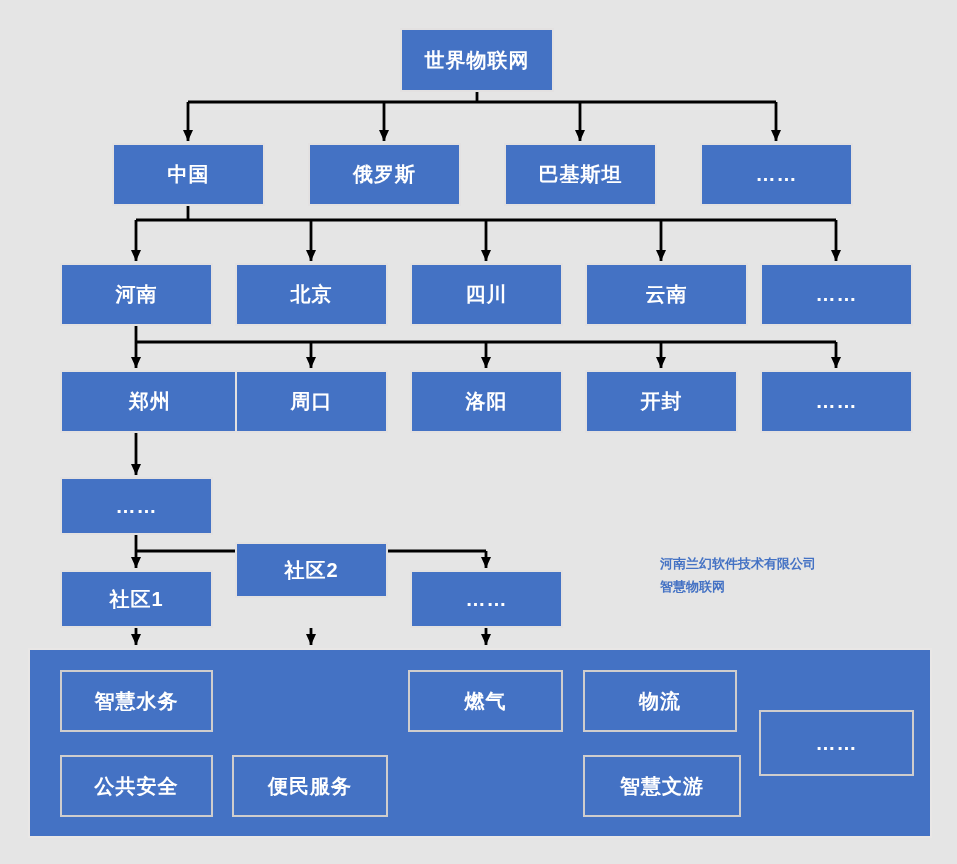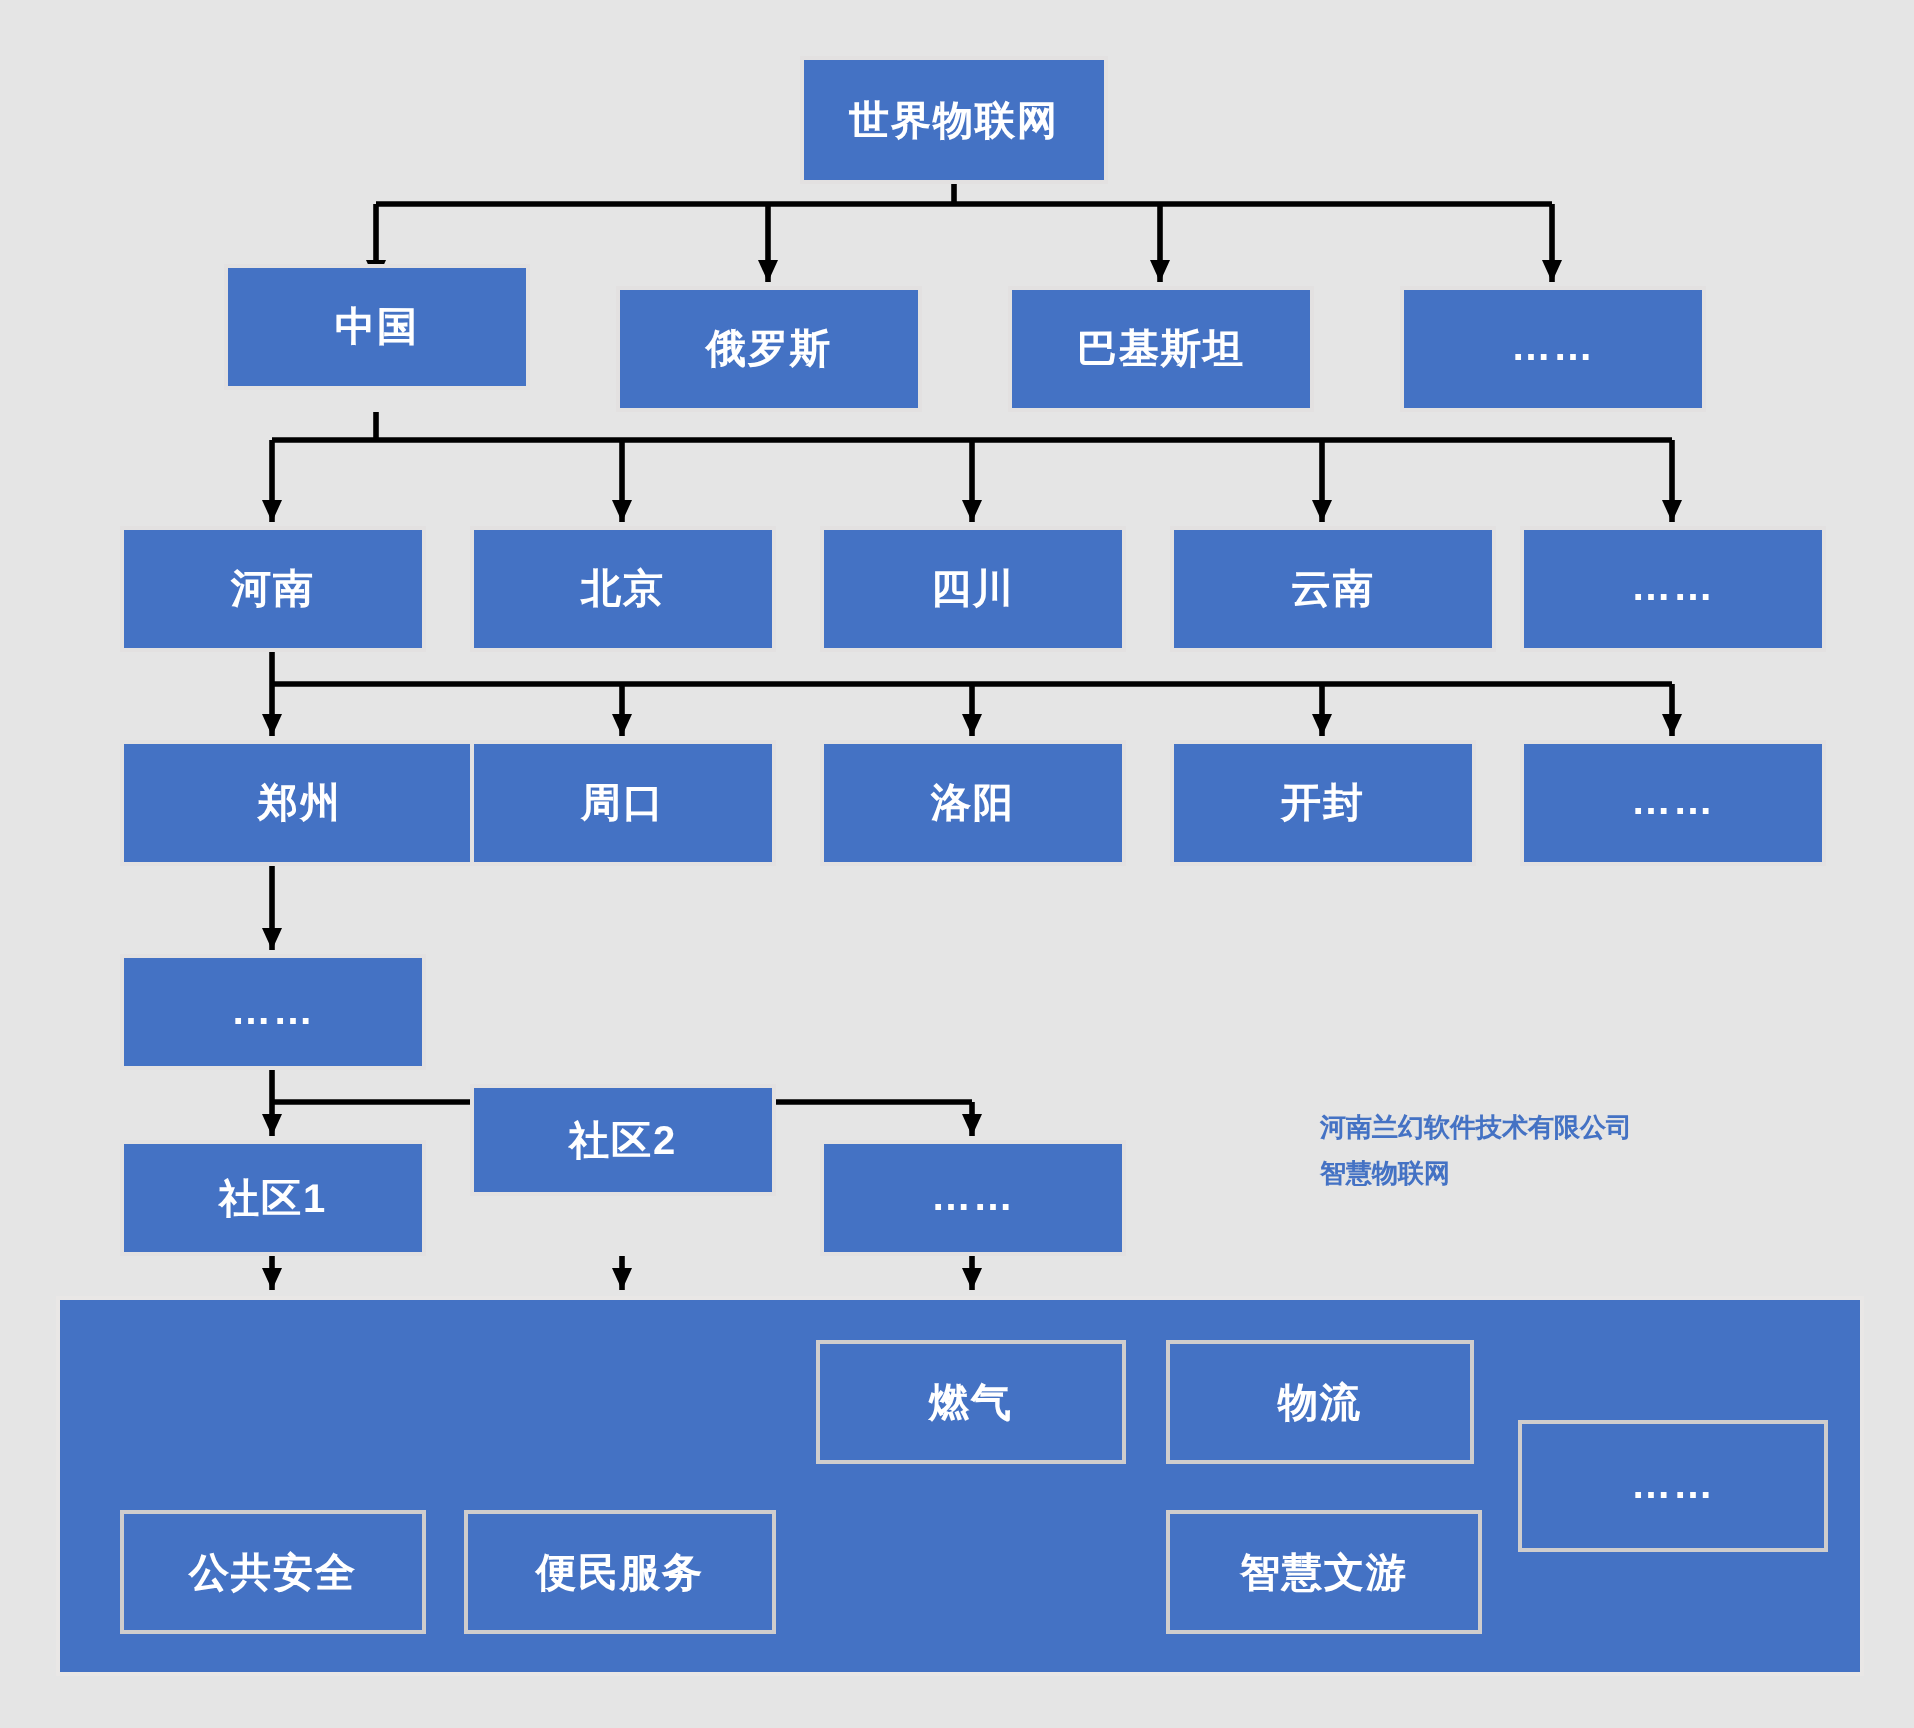--- a/index.html
+++ b/index.html
@@ -91,21 +91,21 @@
       <line x1="486" y1="551" x2="486" y2="568" marker-end="url(#arr)"></line>
 
       <line x1="136" y1="628" x2="136" y2="645" marker-end="url(#arr)"></line>
       <line x1="311" y1="628" x2="311" y2="645" marker-end="url(#arr)"></line>
       <line x1="486" y1="628" x2="486" y2="645" marker-end="url(#arr)"></line>
     </g>
   </svg>
 
   <div class="node" style="left:400px;top:28px;width:154px;height:64px">世界物联网</div>
 
-  <div class="node" style="left:112px;top:132px;width:153px;height:63px">中国</div>
+  <div class="node" style="left:112px;top:143px;width:153px;height:63px">中国</div>
   <div class="node" style="left:308px;top:143px;width:153px;height:63px">俄罗斯</div>
   <div class="node" style="left:504px;top:143px;width:153px;height:63px">巴基斯坦</div>
   <div class="node" style="left:700px;top:143px;width:153px;height:63px">……</div>
 
   <div class="node" style="left:60px;top:263px;width:153px;height:63px">河南</div>
   <div class="node" style="left:235px;top:263px;width:153px;height:63px">北京</div>
   <div class="node" style="left:410px;top:263px;width:153px;height:63px">四川</div>
   <div class="node" style="left:585px;top:263px;width:163px;height:63px">云南</div>
   <div class="node" style="left:760px;top:263px;width:153px;height:63px">……</div>
 
@@ -121,20 +121,21 @@
   <div class="node" style="left:235px;top:542px;width:153px;height:56px">社区2</div>
   <div class="node" style="left:410px;top:570px;width:153px;height:58px">……</div>
 
   <div class="watermark">
     <div>河南兰幻软件技术有限公司</div>
     <div>智慧物联网</div>
   </div>
 
   <div class="bigbox"></div>
 
+  <div class="svc" style="left:60px;top:670px;width:153px;height:62px">智慧水务</div>
   <div class="svc" style="left:408px;top:670px;width:155px;height:62px">燃气</div>
   <div class="svc" style="left:583px;top:670px;width:154px;height:62px">物流</div>
   <div class="svc" style="left:759px;top:710px;width:155px;height:66px">……</div>
   <div class="svc" style="left:60px;top:755px;width:153px;height:62px">公共安全</div>
   <div class="svc" style="left:232px;top:755px;width:156px;height:62px">便民服务</div>
   <div class="svc" style="left:583px;top:755px;width:158px;height:62px">智慧文游</div>
 
 </div>
 
 </body></html>

